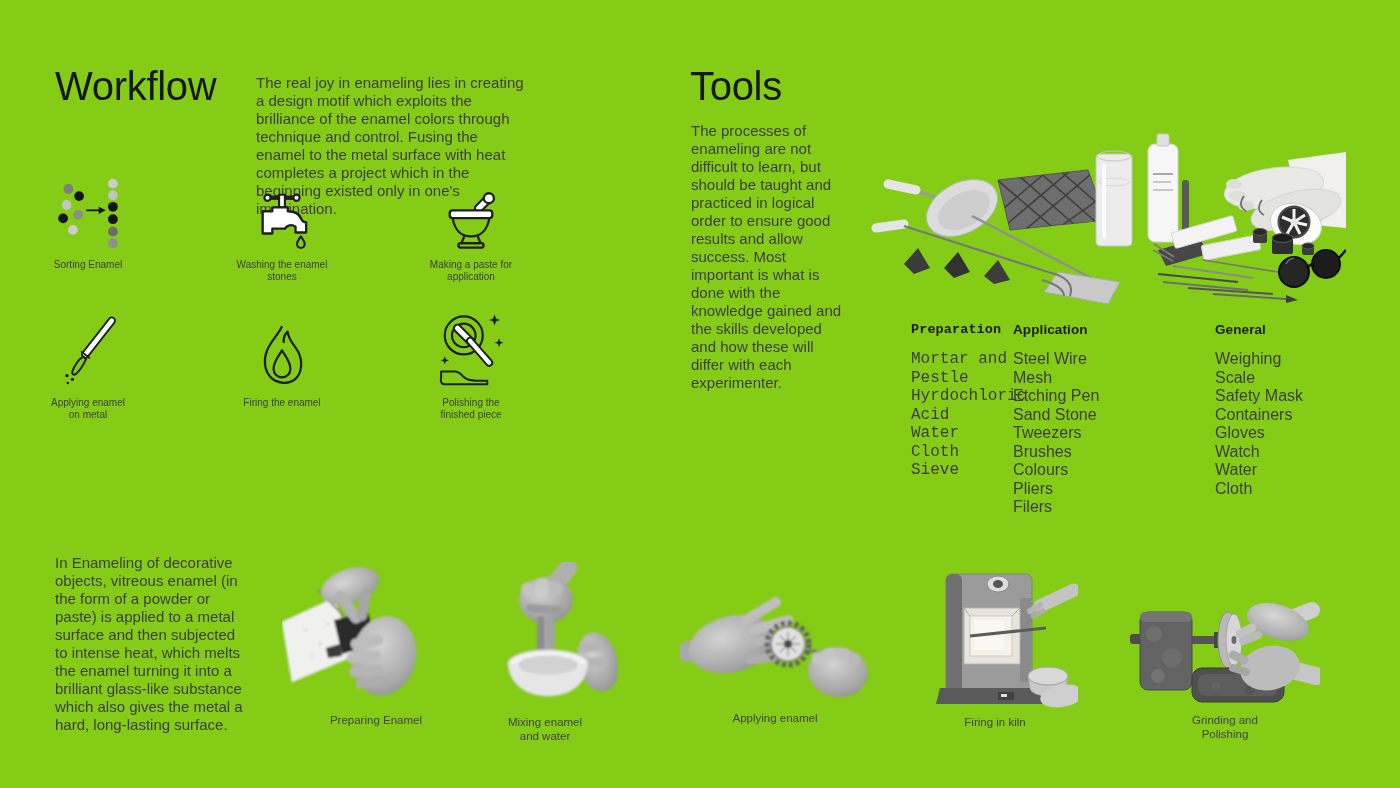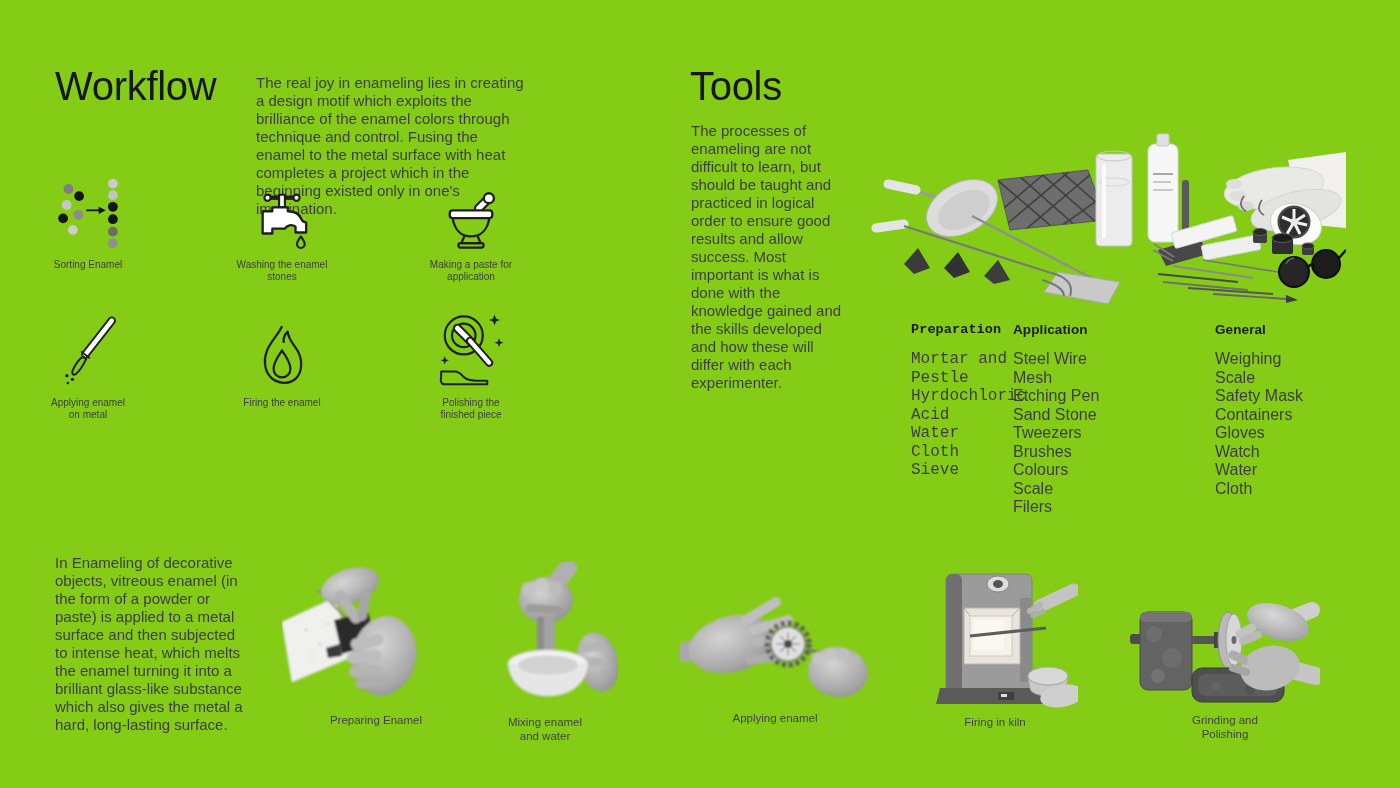--- a/index.html
+++ b/index.html
@@ -244,21 +244,21 @@
   </div>
   <div class="abs" style="left:1013px;top:322px;width:92px;">
     <h3 class="cat-name">Application</h3>
     <ul class="cat-list">
         <li>Steel Wire Mesh</li>
         <li>Etching Pen</li>
         <li>Sand Stone</li>
         <li>Tweezers</li>
         <li>Brushes</li>
         <li>Colours</li>
-        <li>Scale</li>
+        <li>Pliers</li>
         <li>Filers</li>
       </ul>
   </div>
   <div class="abs" style="left:1215px;top:322px;width:92px;">
     <h3 class="cat-name">General</h3>
     <ul class="cat-list">
         <li>Weighing Scale</li>
         <li>Safety Mask</li>
         <li>Containers</li>
         <li>Gloves</li>

